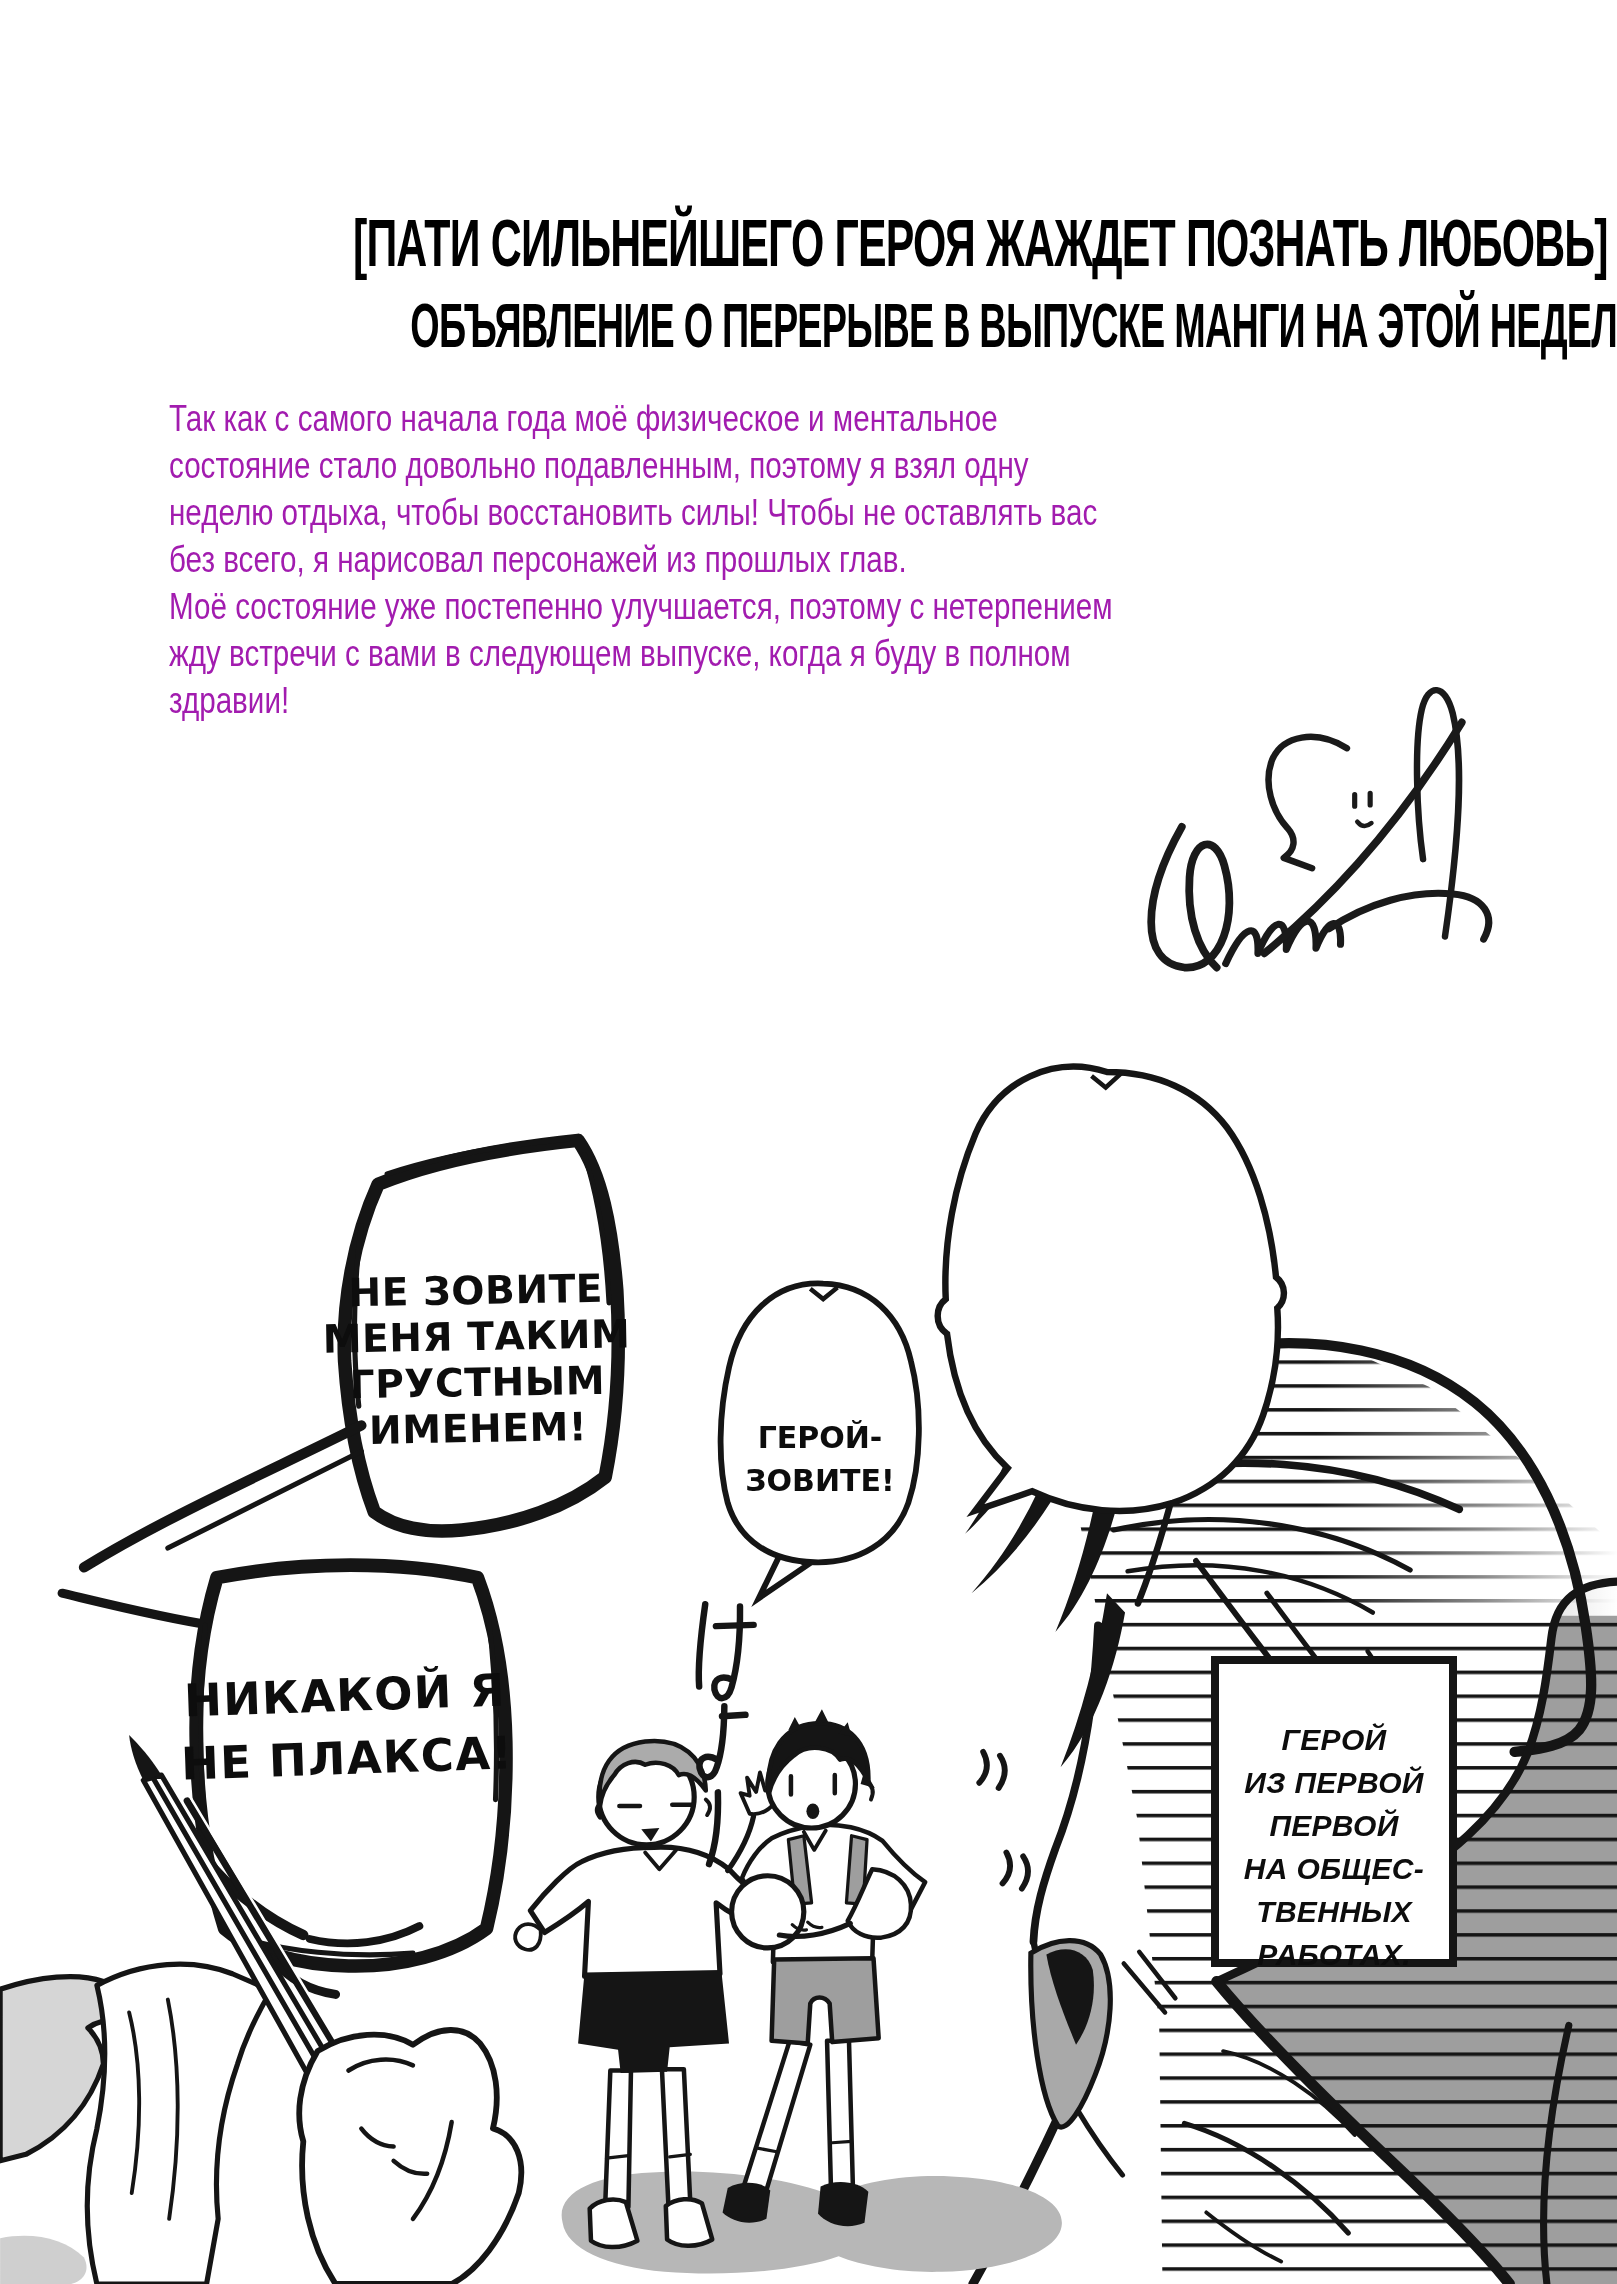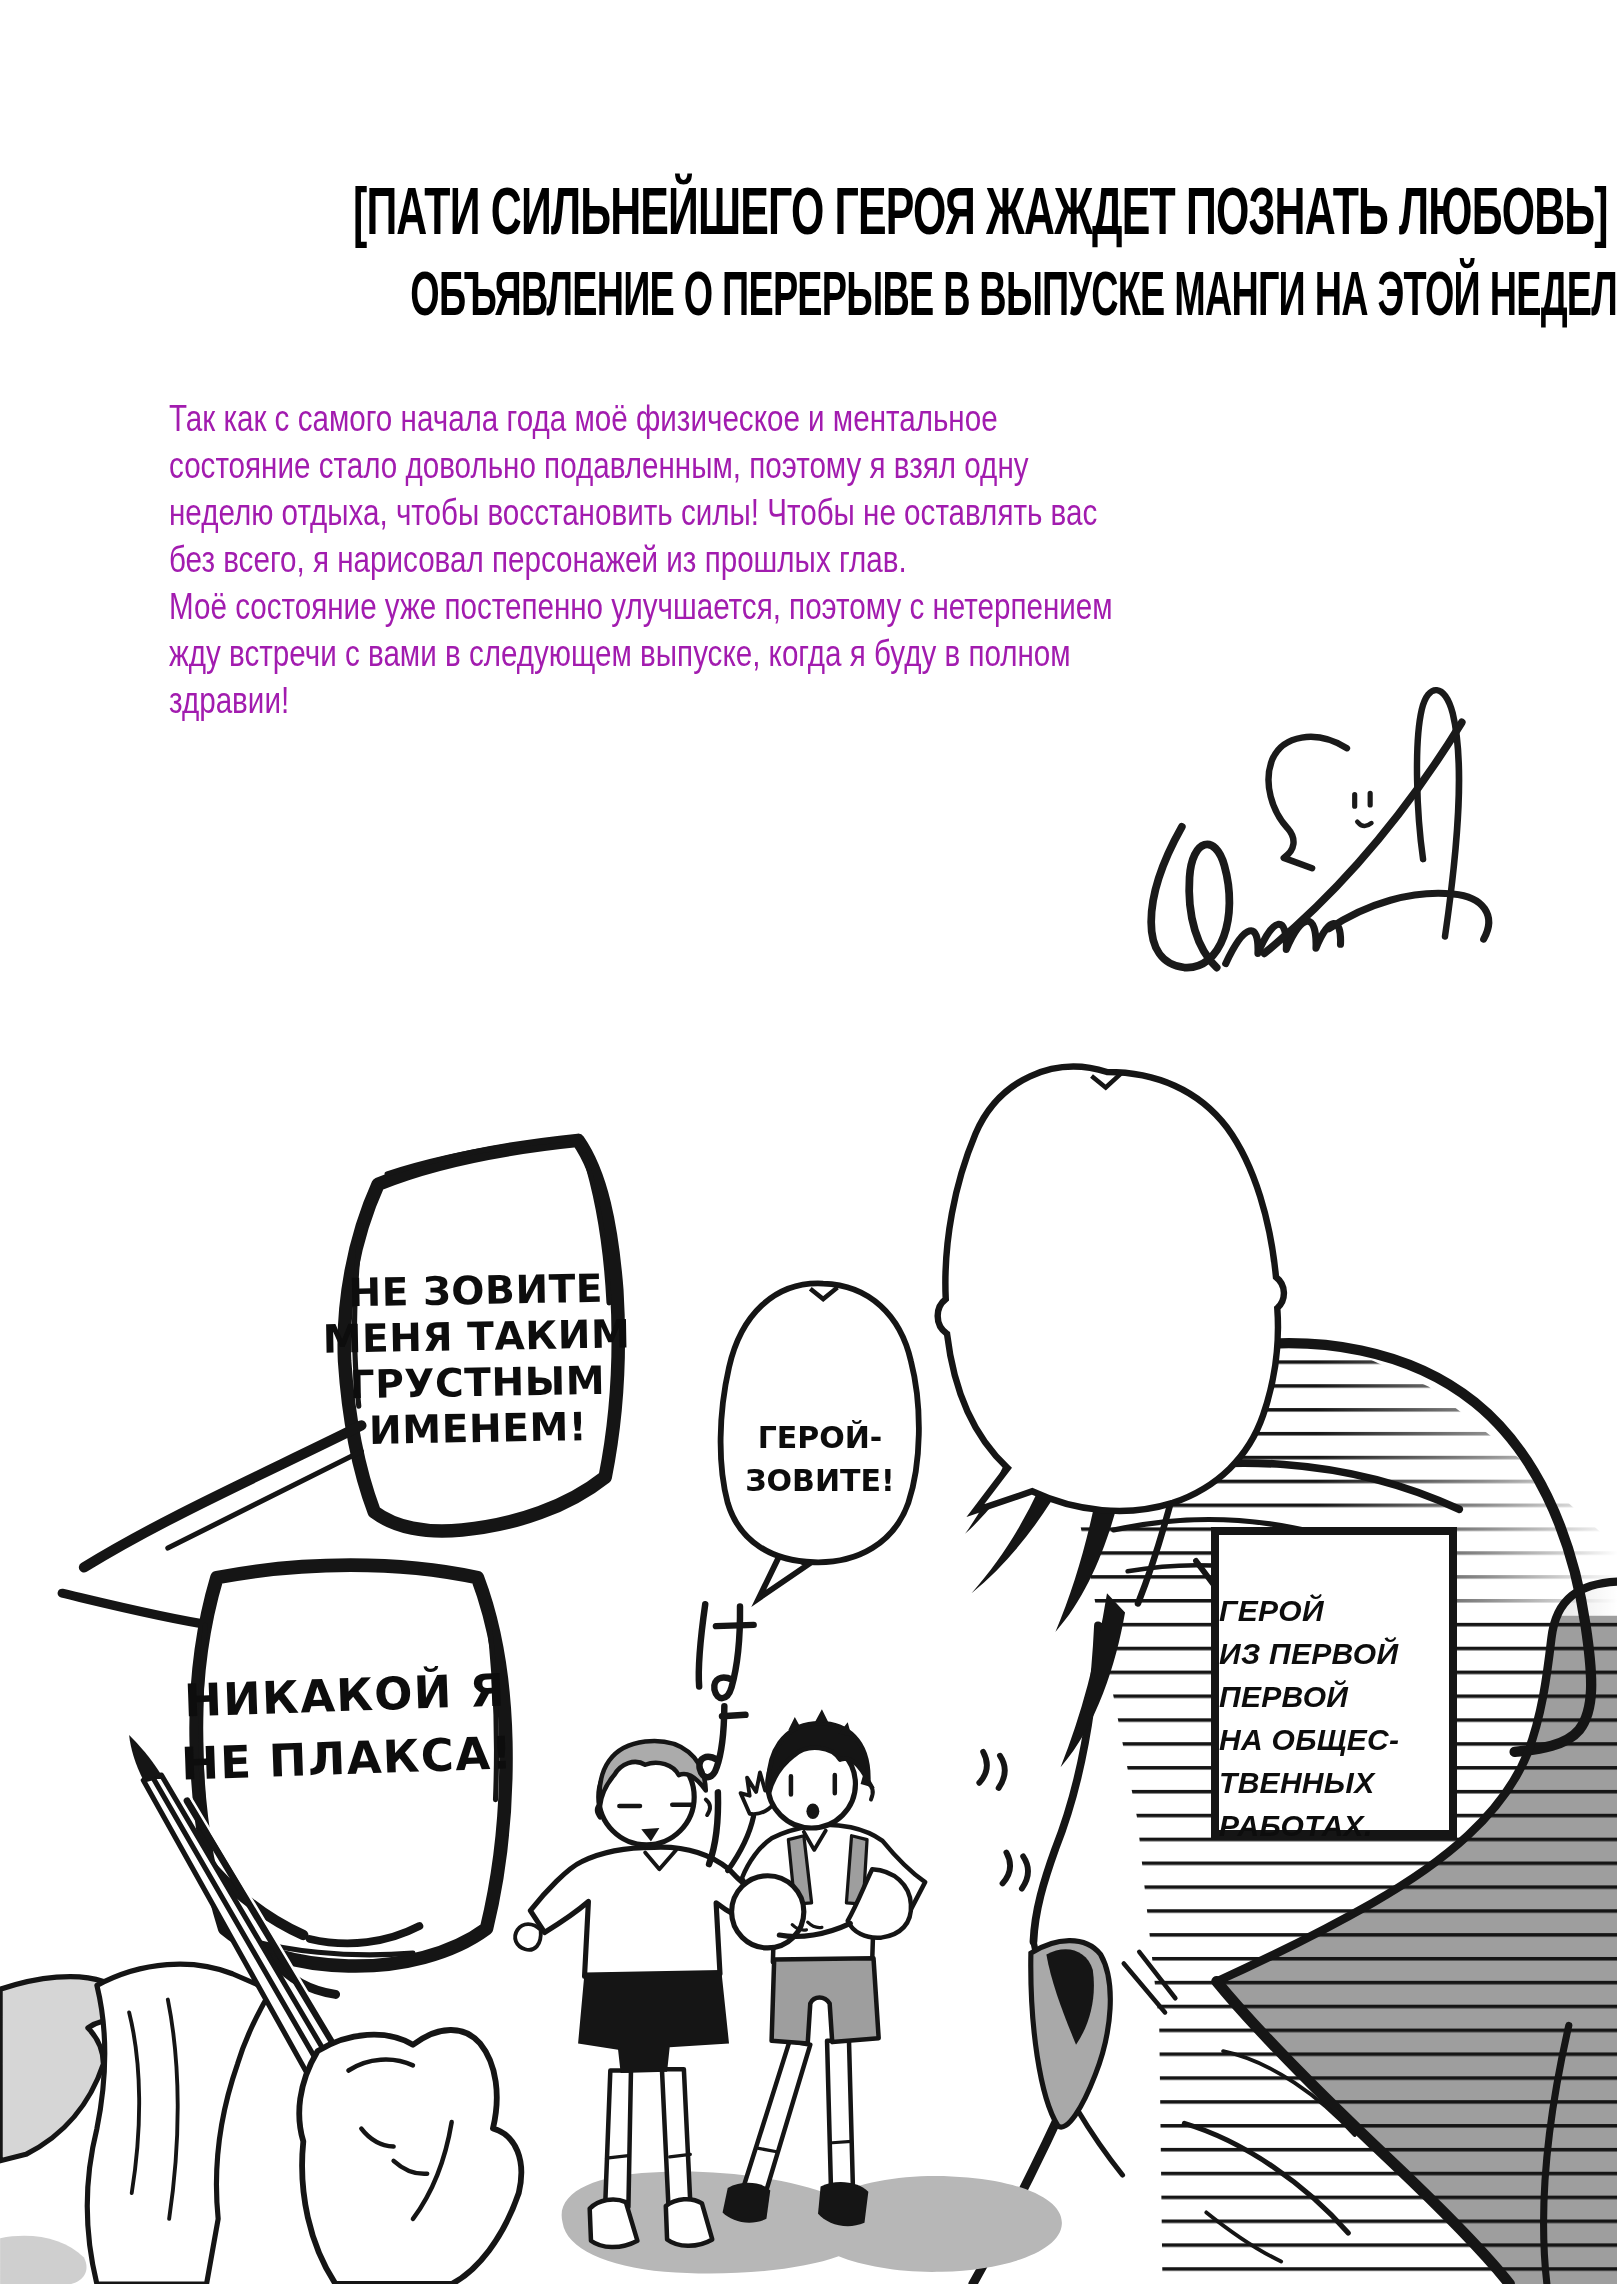--- a/index.html
+++ b/index.html
@@ -10,43 +10,43 @@
     --gray-shadow:#b7b7b7;
     --gray-sleeve:#d6d6d6;
   }
   html,body{margin:0;padding:0;background:#fff;}
   .page{
     position:relative;width:1618px;height:2284px;background:var(--paper);
     overflow:hidden;font-family:"Liberation Sans",sans-serif;color:var(--ink);
   }
   .art{position:absolute;left:0;top:0;}
   
-  .titles{position:absolute;left:0;top:172px;width:1618px;text-align:center;}
+  .titles{position:absolute;left:0;top:204px;width:1618px;text-align:center;}
   .t1,.t2{white-space:nowrap;display:inline-block;font-weight:700;color:#000;}
   .t1{font-size:67px;letter-spacing:-1.3px;transform:scaleX(.64);}
   .t2{font-size:63px;letter-spacing:-1.3px;transform:scaleX(.60);margin-top:7.7px;}
   
   .para{position:absolute;left:169px;font-size:37px;line-height:47px;color:#a21caf;}
   .para .ln{display:block;white-space:nowrap;transform:scaleX(.8);transform-origin:left top;}
   .p1{top:395px;}
   .p2{top:827px;line-height:45px;}
   
   .btext{position:absolute;text-align:center;transform:translateX(-50%);color:#0d0d0d;}
   .btext .ln{display:block;white-space:nowrap;}
   .rough{font-family:"DejaVu Sans",sans-serif;font-weight:700;}
   .bt-top{left:477px;top:1268px;font-size:39px;line-height:46px;letter-spacing:0.6px;transform:translateX(-50%) rotate(-1deg);}
   .bt-bottom{left:346px;top:1664px;font-size:45px;line-height:63px;letter-spacing:1.3px;transform:translateX(-50%) rotate(-2deg);}
   .comic{font-family:"DejaVu Sans",sans-serif;font-weight:700;}
   .bt-small{left:820px;top:1416px;font-size:30px;line-height:43px;}
   .bt-large{left:1118px;top:1219px;font-size:36px;line-height:51px;}
   
   .caption{
-    position:absolute;left:1211px;top:1527px;width:246px;height:311px;
+    position:absolute;left:1211px;top:1656px;width:246px;height:311px;
     box-sizing:border-box;border:8.4px solid var(--ink);background:#fff;
-    padding-top:54px;
+    text-align:center;padding-top:54px;
     font-family:"Liberation Sans",sans-serif;font-style:italic;font-weight:700;
     font-size:30px;line-height:43px;color:#0d0d0d;letter-spacing:0.3px;
   }
   .caption .ln{display:block;white-space:nowrap;}
 </style>
 </head>
 <body>
 
 <div class="page">
 

